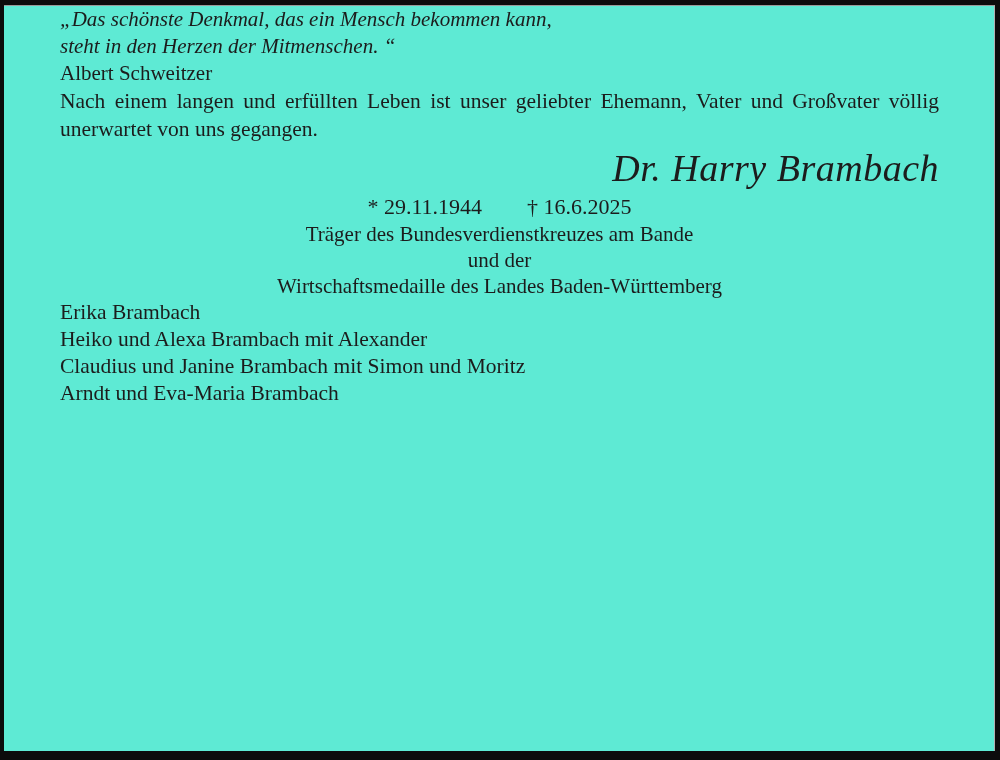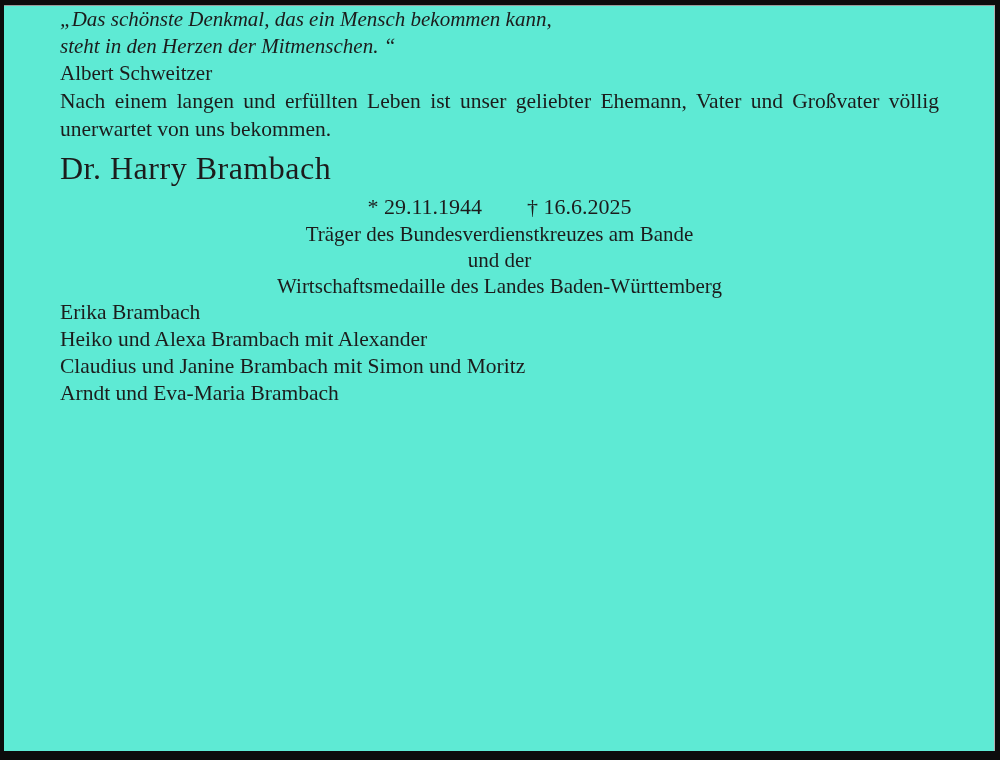--- a/index.html
+++ b/index.html
@@ -46,24 +46,25 @@
     font-size: 21.5px;
     line-height: 28px;
   }
   .intro .justified {
     text-align: justify;
     text-align-last: justify;
   }
 
   .deceased-name {
     margin-top: 50px;
-    text-align: left;
-    font-size: 32px;
+    text-align: right;
+    font-size: 38px;
     line-height: 50px;
     letter-spacing: 0.5px;
+    font-style: italic;
   }
 
   .dates {
     margin-top: 9px;
     text-align: center;
     font-size: 22px;
     line-height: 28px;
   }
   .dates .death {
     margin-left: 45px;
@@ -96,21 +97,21 @@
   <div class="inner">
 
     <div class="quote">
       <div>„Das schönste Denkmal, das ein Mensch bekommen kann,</div>
       <div>steht in den Herzen der Mitmenschen. “</div>
       <div class="attribution">Albert Schweitzer</div>
     </div>
 
     <div class="intro">
       <div class="justified">Nach einem langen und erfüllten Leben ist unser geliebter Ehemann, Vater und Großvater völlig</div>
-      <div>unerwartet von uns bekommen.</div>
+      <div>unerwartet von uns gegangen.</div>
     </div>
 
     <div class="deceased-name">Dr. Harry Brambach</div>
 
     <div class="dates">
       <span class="birth">* 29.11.1944</span><span class="death">† 16.6.2025</span>
     </div>
 
     <div class="honors">
       <div>Träger des Bundesverdienstkreuzes am Bande</div>

